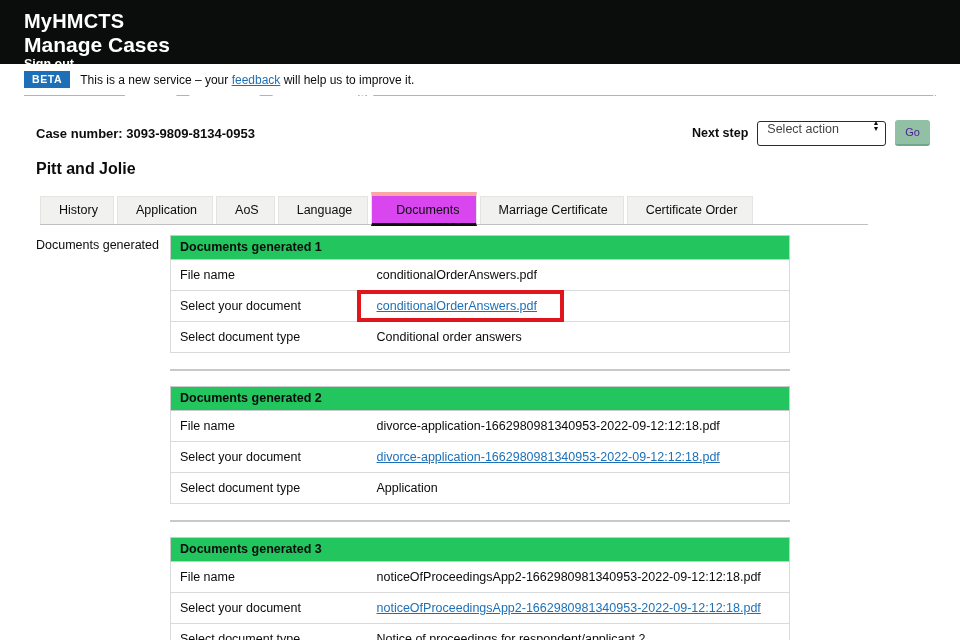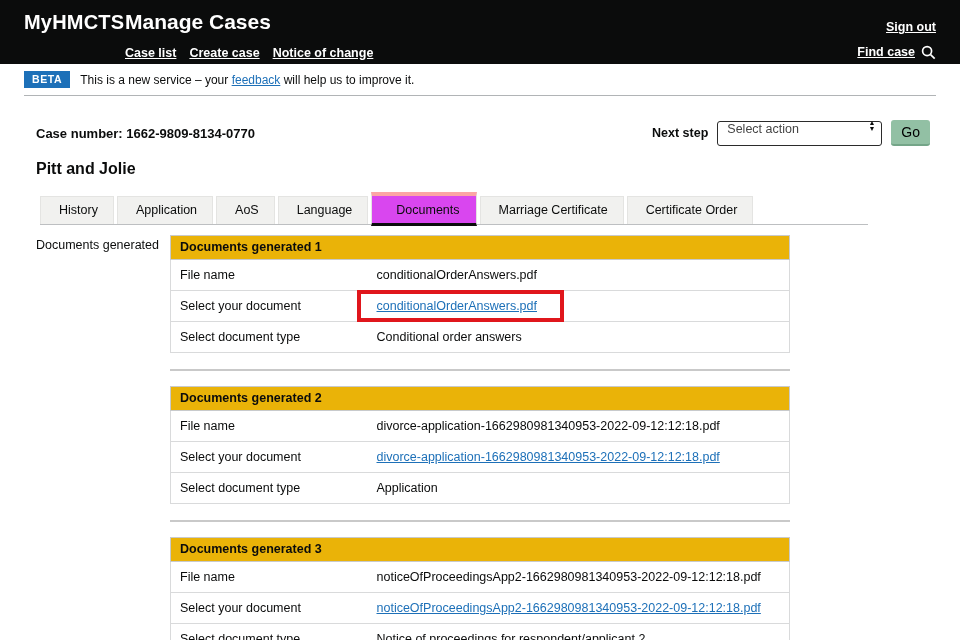--- a/index.html
+++ b/index.html
@@ -1,21 +1,21 @@
 <!DOCTYPE html>
 <html><head>
 <meta charset="utf-8">
 <style>
   * { margin:0; padding:0; box-sizing:border-box; }
   html,body { width:960px; height:640px; overflow:hidden; background:#fff;
     font-family:"Liberation Sans", sans-serif; color:#0b0c0c; }
 
   
   .gov-header { background:#0b0c0c; color:#fff; padding:10px 24px 12px 24px; height:64px; }
-  .hdr-row1 { display:flex; align-items:flex-end; }
+  .hdr-row1 { display:flex; align-items:flex-start;flex-direction:column; }
   .brand { font-size:20px; font-weight:bold; width:101px; letter-spacing:.2px; }
   .service { font-size:21px; font-weight:bold; }
   .hdr-row1 .spacer, .hdr-row2 .spacer { flex:1; }
   .hdr-link { color:#fff; font-size:12.5px; font-weight:bold; text-decoration:underline; cursor:pointer; }
   .hdr-row2 { display:flex; align-items:center; margin-left:101px; margin-top:11px; gap:13px; }
   .find-wrap { display:flex; align-items:flex-start; gap:6px; }
   .search-icon svg { display:block; }
 
   
   .phase-banner { display:flex; align-items:center; gap:10px; padding:8px 24px; height:31px; }
@@ -23,45 +23,45 @@
   .beta-badge { background:#1d70b8; color:#fff; font-size:10.5px; font-weight:bold;
     letter-spacing:.6px; padding:2px 8px 3px 8px; }
   .phase-text { font-size:12px; }
   .phase-text a { color:#1d70b8; text-decoration:underline; cursor:pointer; }
 
   
   .case-bar { display:flex; align-items:center; margin:24px 30px 0 36px; }
   .case-number { font-size:13px; font-weight:bold; }
   .next-step { display:flex; align-items:center; gap:9px; }
   .next-step-label { font-size:12.5px; font-weight:bold; }
-  .select-box { width:165px; height:25px; border:1px solid #2b2b2b; border-radius:3px;
+  .select-box { width:129px; height:25px; border:1px solid #2b2b2b; border-radius:3px;
     background:#fff; display:flex; align-items:center; padding:0 6px 9px 9px; cursor:pointer; }
   .select-value { flex:1; font-size:12.5px; color:#444; }
   .spinner { display:flex; flex-direction:column; line-height:0; }
   .spinner span { font-size:7px; color:#0b0c0c; height:6px; }
-  .go-btn { background:#92c0a4; border:none; border-bottom:2px solid #74a588; color:#000000;
-    font-size:14px; font-family:inherit; padding:4px 10px 4px 10px; border-radius:3px;
+  .go-btn { background:#92c0a4; border:none; border-bottom:2px solid #74a588; color:#4c1d95;
+    font-size:11px; font-family:inherit; padding:4px 10px 4px 10px; border-radius:3px;
     cursor:pointer; height:26px; }
 
   .case-title { margin:14px 0 0 36px; font-size:16px; font-weight:bold; }
 
   
   .tabs { display:flex; align-items:flex-end; margin:14px 92px 0 40px;
     border-bottom:1px solid #bdbfc1; }
   .tab { background:#f1f1ef; border:1px solid #e4e4e2; border-bottom:none;
     font-size:12.5px; padding:6px 15px 7px 18px; margin-right:3px; cursor:pointer; white-space:nowrap; }
   .tab.active { background:#d946ef; border-top:4px solid #fca5a5; border-bottom:3px solid #0b0c0c;
     margin-bottom:-2px; padding:7px 16px 6px 24px; }
 
   
   .content { display:flex; margin:10px 0 0 36px; }
   .side-label { width:134px; font-size:12.5px; padding-top:3px; }
   .doc-col { width:620px; }
   table.doc-table { width:620px; border-collapse:collapse; }
-  table.doc-table th { background:#eab308; border:1px solid #c8cacc; text-align:left;
+  table.doc-table th { background:#22c55e; border:1px solid #c8cacc; text-align:left;
     font-size:12.5px; padding:4px 9px 5px 9px; }
   table.doc-table td { border:1px solid #d9dadb; border-left:1px solid #d9dadb;
     font-size:12.5px; padding:8px 9px; }
   table.doc-table td.lbl { width:197px; border-right:none; }
   table.doc-table td.val { border-left:none; }
   table.doc-table a { color:#1d70b8; text-decoration:underline; cursor:pointer; }
   .group-divider { height:2px; background:#c9c9c9; margin:16px 0 15px 0; width:620px; border:none; }
 
   .link-wrap { position:relative; display:inline-block; }
   .red-box { position:absolute; left:-20px; right:-27px; top:-9px; bottom:-9px;
@@ -98,21 +98,21 @@
   <span class="beta-badge">BETA</span>
   <span class="phase-text">
     <span>This is a new service – your</span>
     <a>feedback</a>
     <span>will help us to improve it.</span>
   </span>
 </div>
 <div class="phase-rule"></div>
 
 <div class="case-bar">
-  <span class="case-number">Case number: 1662-9809-8134-0770</span>
+  <span class="case-number">Case number: 3093-9809-8134-0953</span>
   <span class="spacer" style="flex:1"></span>
   <div class="next-step">
     <span class="next-step-label">Next step</span>
     <div class="select-box">
       <span class="select-value">Select action</span>
       <span class="spinner">
           <span>▲</span>
           <span>▼</span>
         </span>
     </div>

